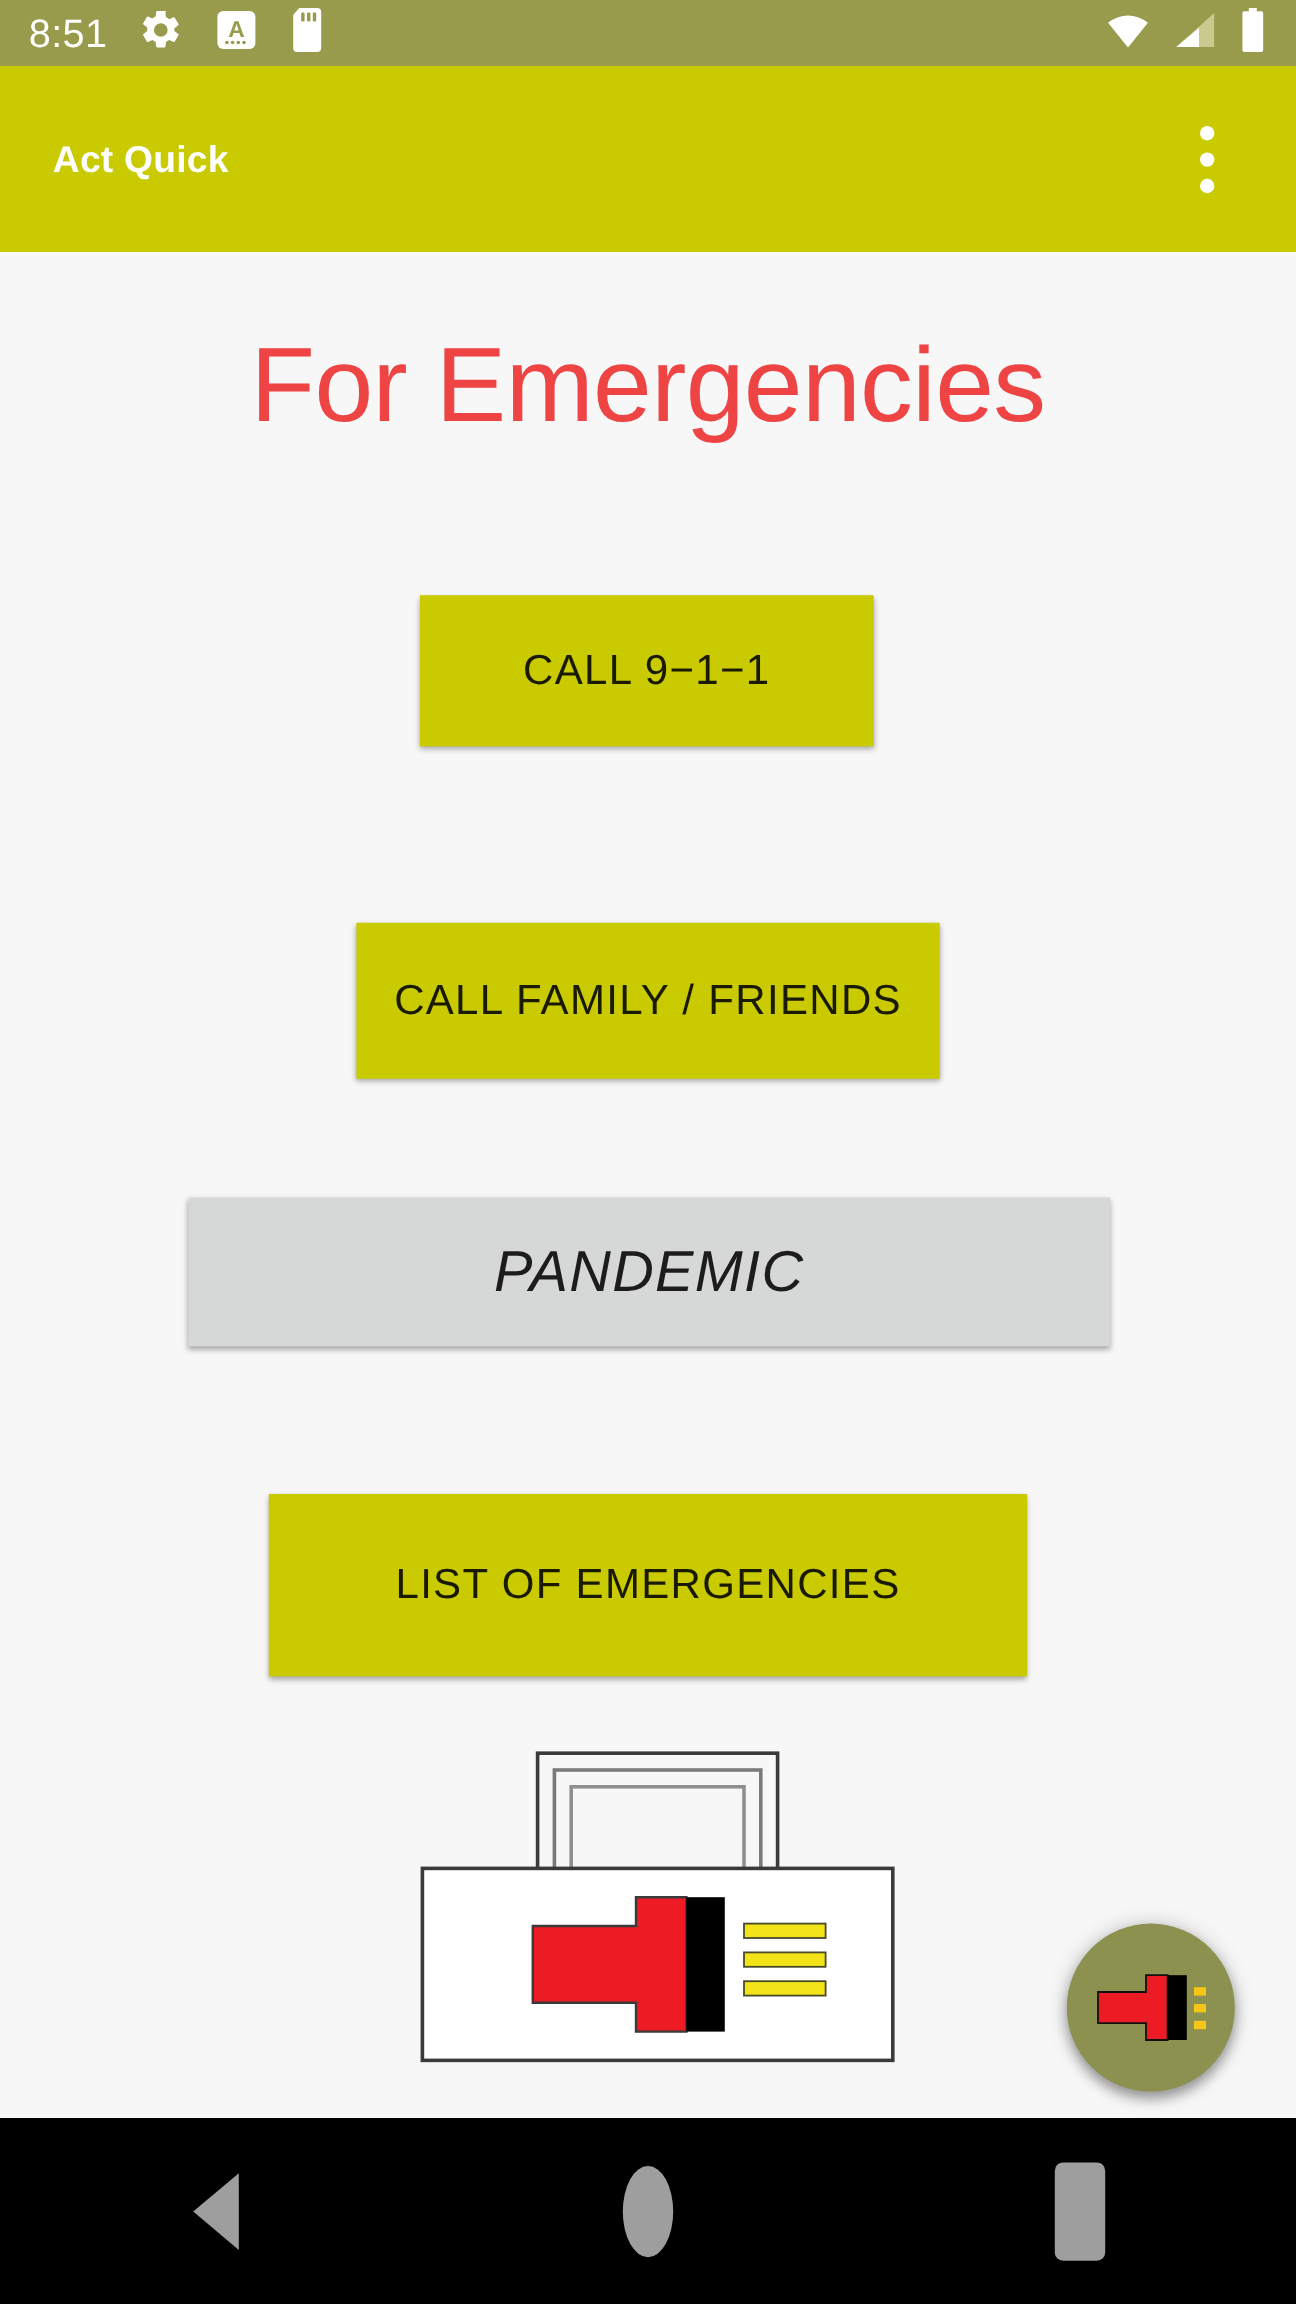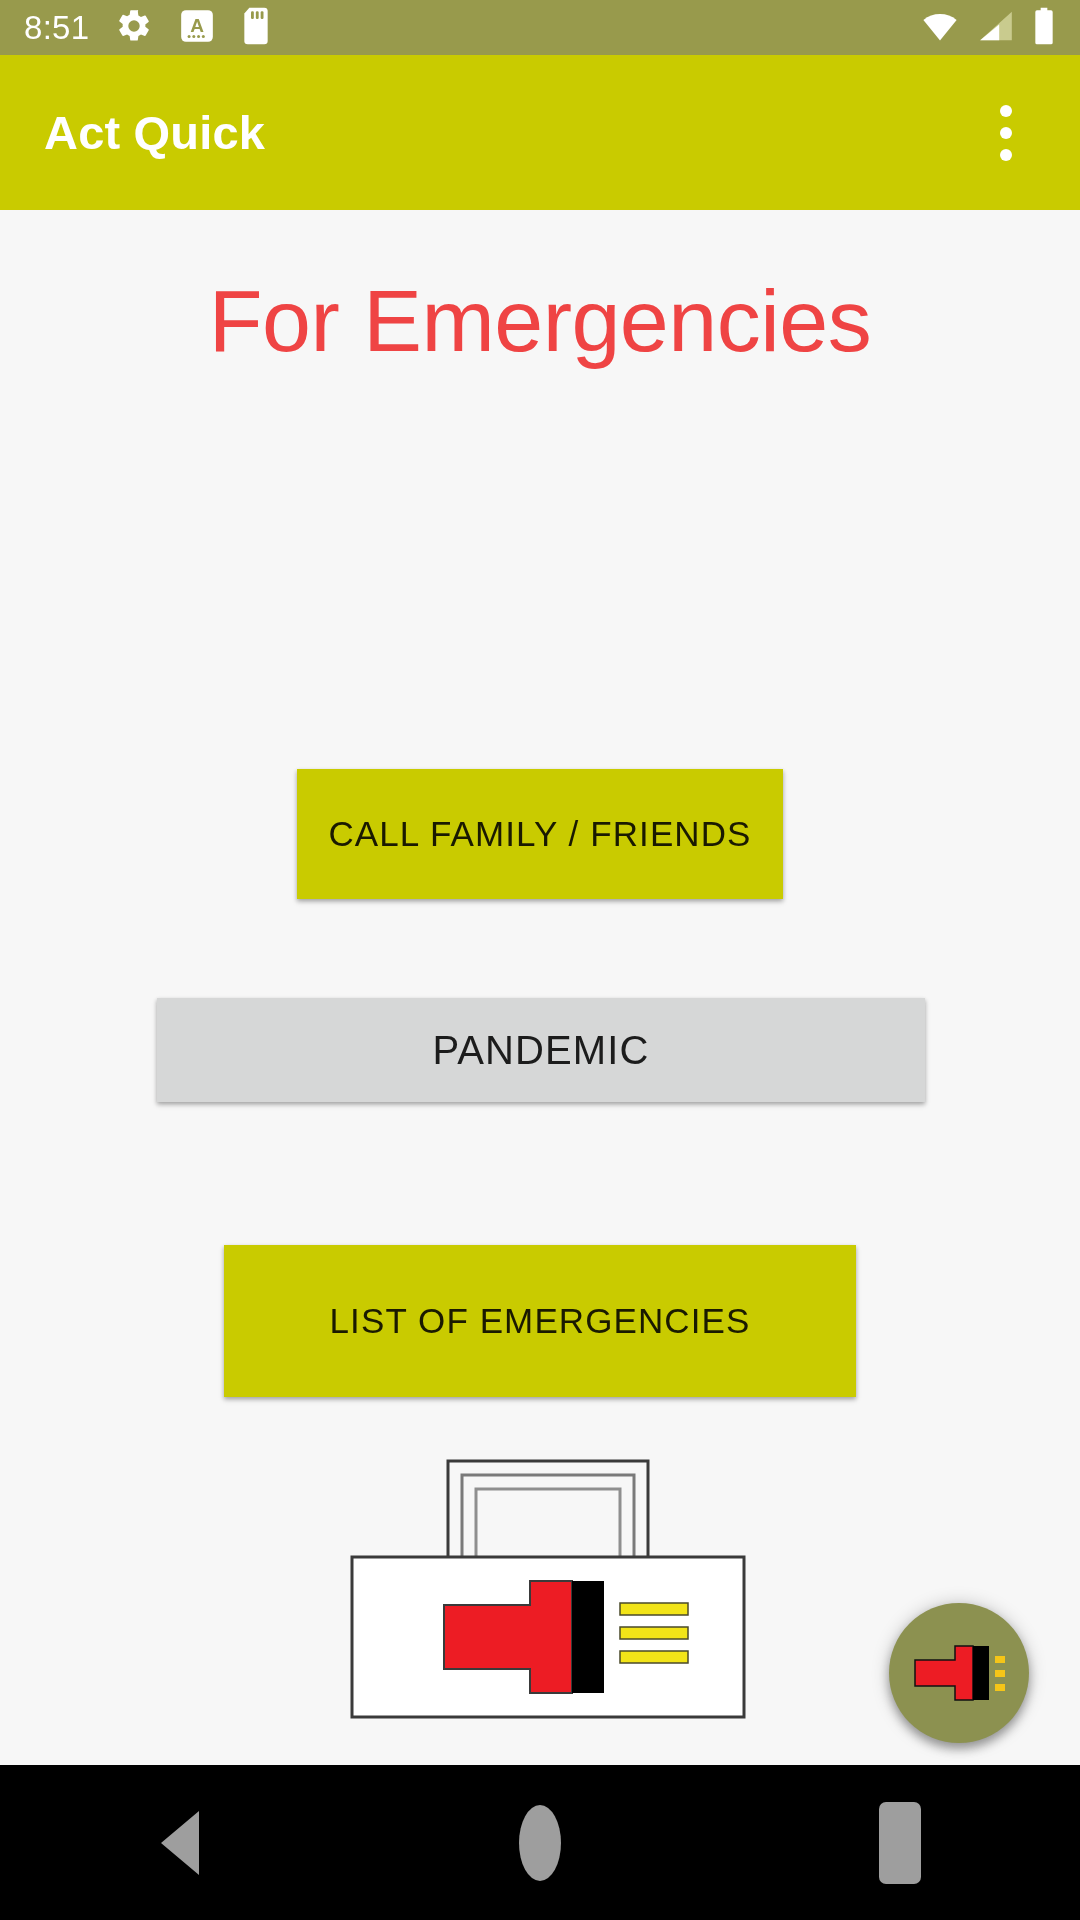--- a/index.html
+++ b/index.html
@@ -29,21 +29,21 @@
 
   
   .app-bar {
     position:absolute; top:55px; left:0;
     width:1080px; height:155px;
     background:#c9cb00;
     display:flex; align-items:center;
     padding:0 44px;
   }
   .app-title {
-    color:#ffffff; font-size:47px; font-weight:700;
+    color:#ffffff; font-size:31px; font-weight:700;
     letter-spacing:0.2px;
   }
   .overflow-menu {
     margin-left:auto;
     width:60px; height:76px;
     display:flex; flex-direction:column;
     align-items:center; justify-content:center; gap:10px;
     cursor:pointer;
   }
   .overflow-menu .dot {
@@ -80,22 +80,22 @@
 
   #btn-call-911 {
     left:350px; top:286px; width:378px; height:126px;
     font-size:35px;
   }
   #btn-call-family {
     left:297px; top:559px; width:486px; height:130px;
     font-size:35px;
   }
   #btn-pandemic {
-    left:157px; top:788px; width:768px; height:104px;
-    font-size:40px; font-weight:400;
+    left:157px; top:788px; width:768px; height:124px;
+    font-size:48px; font-weight:400;font-style:italic;
   }
   #btn-list-emergencies {
     left:224px; top:1035px; width:632px; height:152px;
     font-size:35px;
   }
 
   
   .logo-wrap {
     position:absolute;
     left:350px; top:1247px;
@@ -203,20 +203,21 @@
     <span class="dot"></span>
     <span class="dot"></span>
     <span class="dot"></span>
   </div>
 </div>
 
 <div class="content">
 
   <div class="page-title">For Emergencies</div>
 
+  <button class="btn btn-primary" id="btn-call-911">CALL 9−1−1</button>
 
   <button class="btn btn-primary" id="btn-call-family">CALL FAMILY / FRIENDS</button>
 
   <button class="btn btn-muted" id="btn-pandemic">PANDEMIC</button>
 
   <button class="btn btn-primary" id="btn-list-emergencies">LIST OF EMERGENCIES</button>
 
   <div class="logo-wrap">
     <svg width="396" height="262" viewBox="0 0 396 262">
 

